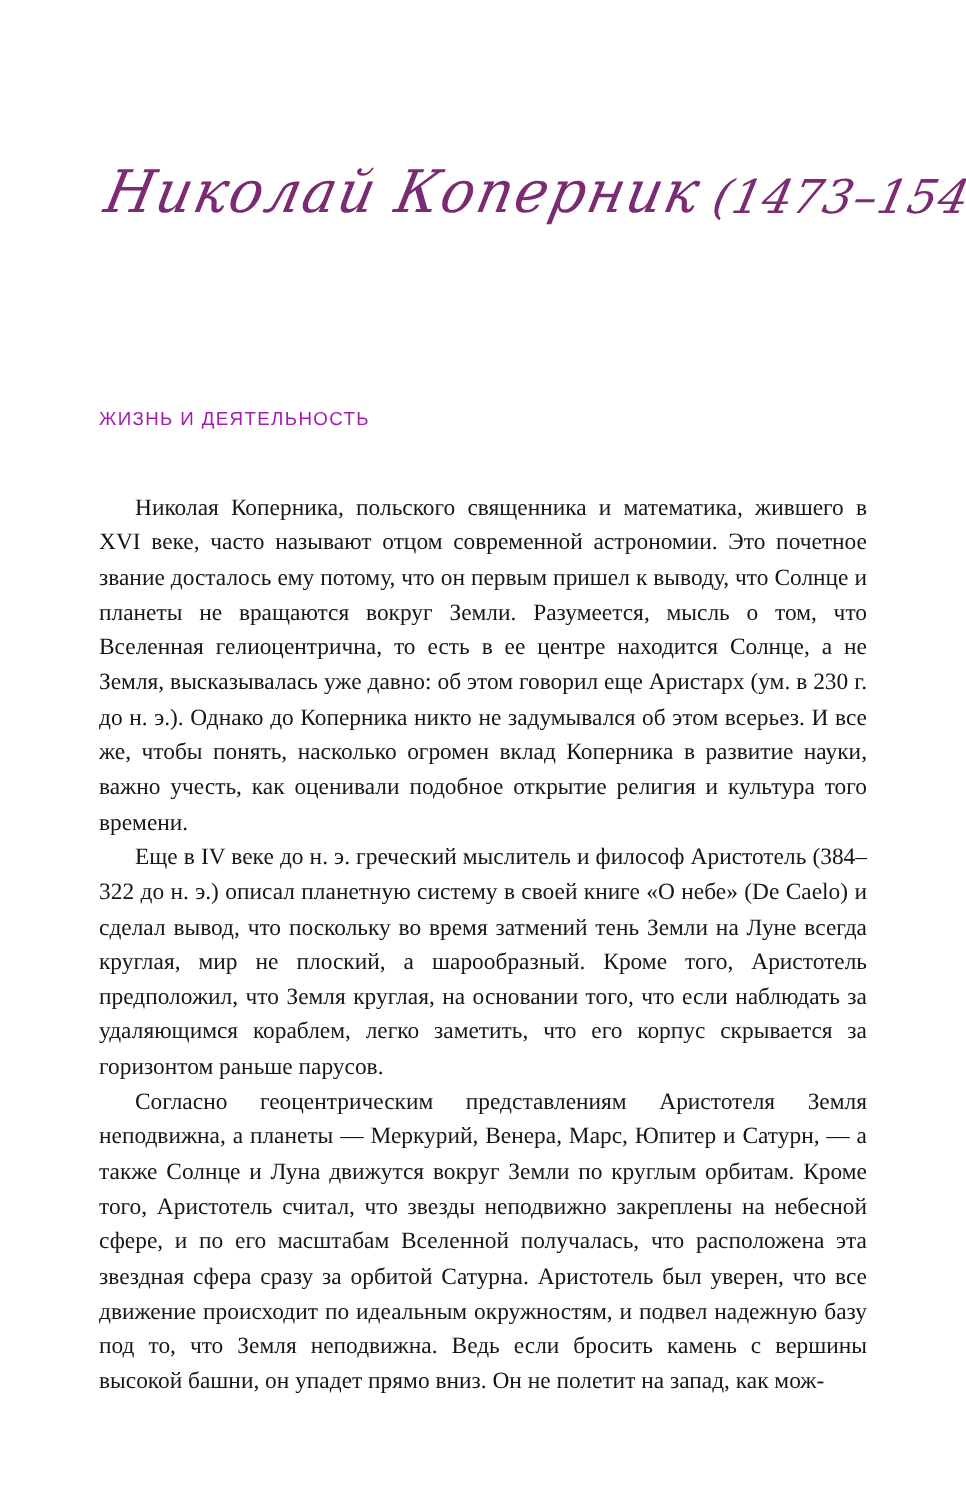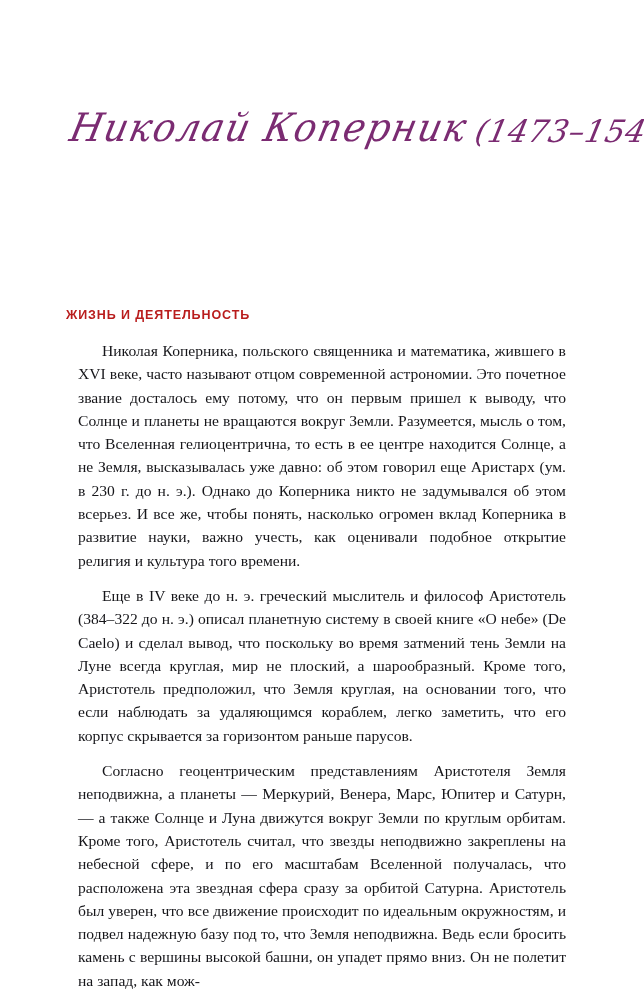--- a/index.html
+++ b/index.html
@@ -44,41 +44,41 @@
     display: inline-block;
     font-size: 31px;
     letter-spacing: 0.5px;
     transform: skewX(-12deg);
     transform-origin: left bottom;
     margin-left: 10px;
   }
   .section-heading {
     position: absolute;
     left: 66px;
-    top: 308px;
+    top: 272px;
     font-family: "Liberation Sans", sans-serif;
     font-size: 12.5px;
     letter-spacing: 0.9px;
-    color: #b91c1c;
-    font-weight: 700;
+    color: #a21caf;
+    font-weight: 400;
   }
   .body-text {
     position: absolute;
     left: 66px;
     top: 327px;
     width: 512px;
     font-size: 15.6px;
     line-height: 23.3px;
     text-align: justify;
     text-justify: inter-word;
     color: #16161a;
     hyphens: manual;
   }
   .body-text p {
-    margin: 12px;
+    margin: 0;
     text-indent: 24px;
   }
   .body-text p .it {
   }
 </style>
 </head>
 <body>
 
 <div class="page">
 

